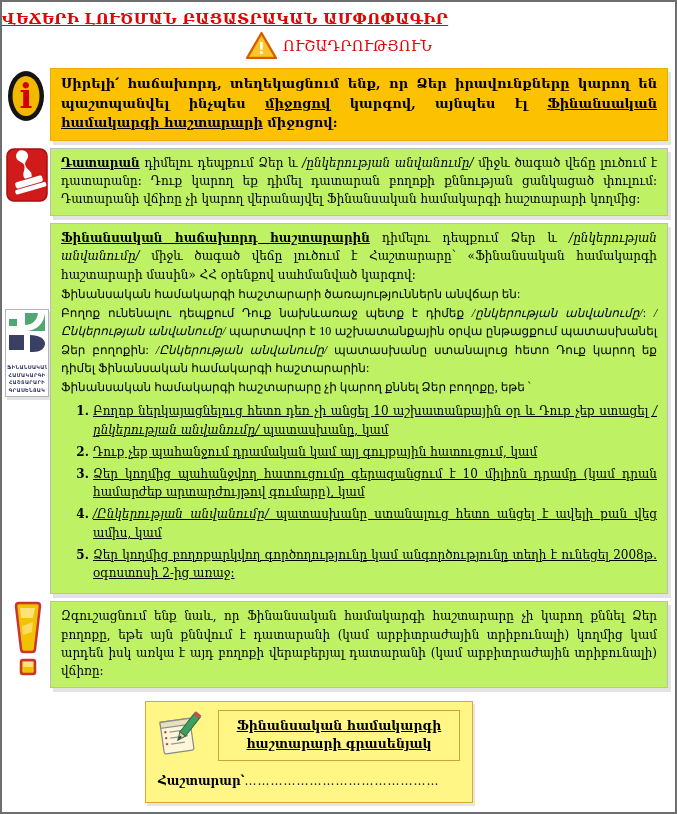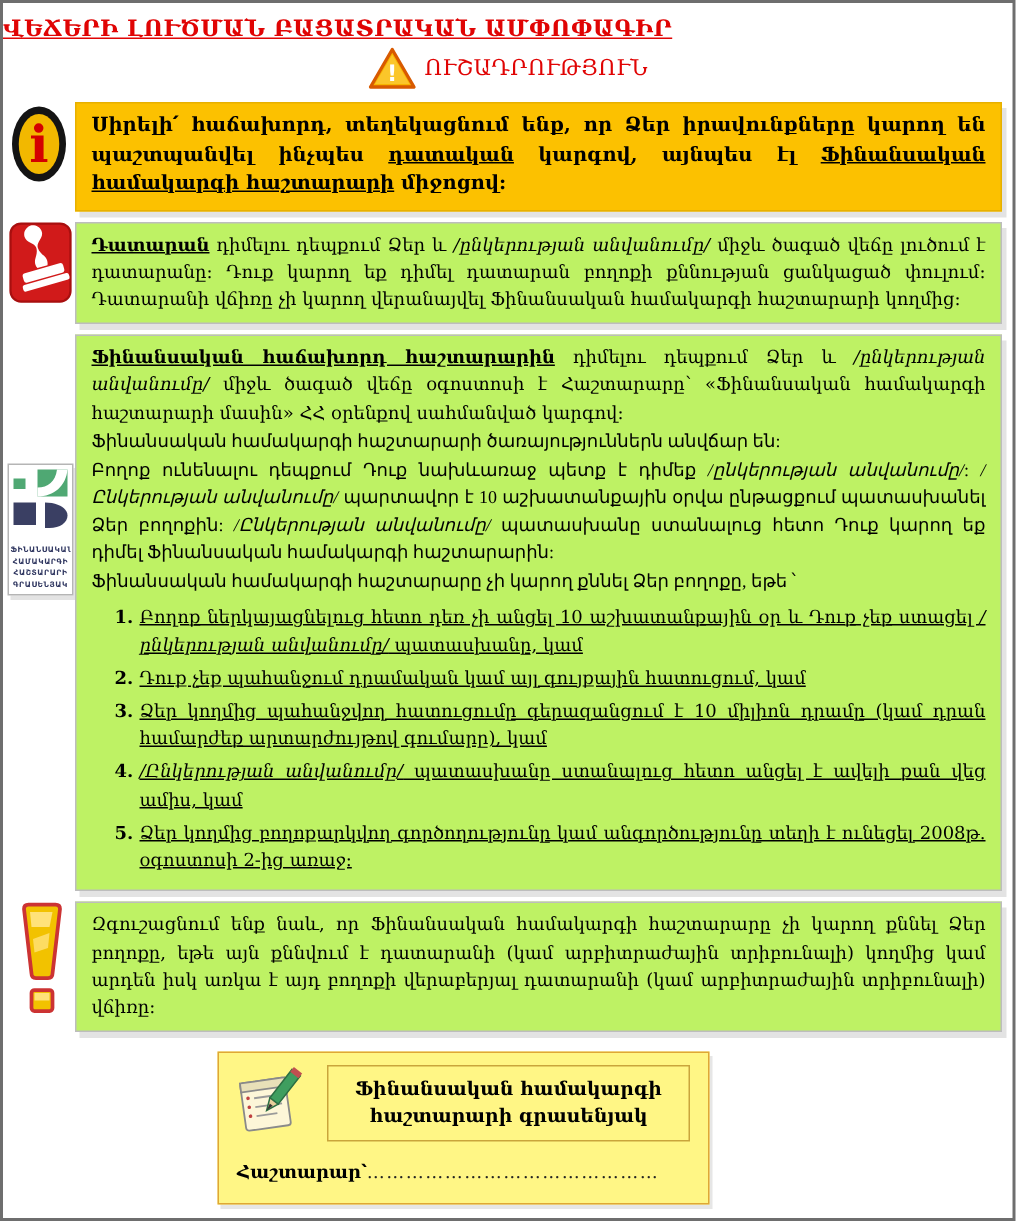--- a/index.html
+++ b/index.html
@@ -38,21 +38,21 @@
   .logo-line{font-family:"DejaVu Sans",sans-serif;font-weight:bold;font-size:5px;
     line-height:1.5;color:#333a63;text-align:center;letter-spacing:.4px;white-space:nowrap;overflow:hidden;}
   
   .office-box{
     box-sizing:border-box;width:328px;margin:13px 0 0 143px;background:#fff685;
     border:1px solid #dfa736;box-shadow:2px 3px 0 #e6e6e6;padding:8px 12px 12px 12px;
   }
   .office-head{display:flex;align-items:flex-start;}
   .office-title{
     flex:1;margin-left:16px;border:1px solid #c9a53c;padding:6px 10px;
-    text-align:center;font-weight:bold;font-size:12.5px;line-height:1.45;
+    text-align:center;font-weight:bold;font-size:12.5px;line-height:1.45;text-decoration:underline;
   }
   .office-fields{margin-top:11px;}
   .field-row{display:flex;align-items:baseline;font-size:12px;line-height:1.55;}
   .field-label{font-weight:bold;flex:0 0 84px;white-space:nowrap;}
   .dots{flex:1;white-space:nowrap;overflow:hidden;letter-spacing:1px;color:#222;}
 </style>
 </head>
 <body>
 
 <div class="page">
@@ -71,21 +71,21 @@
 
   <div class="row">
     <div class="icon-col">
       <svg width="40" height="56" viewBox="0 0 40 56">
         <ellipse cx="19" cy="28" rx="18" ry="25" fill="#141414"></ellipse>
         <ellipse cx="19" cy="28" rx="13.5" ry="20" fill="#f2b800"></ellipse>
         <text x="19" y="40" text-anchor="middle" font-family="DejaVu Serif,serif" font-size="34" font-weight="bold" fill="#d40000">i</text>
       </svg>
     </div>
     <div class="content-box intro-box">
-      <p><span>Սիրելի՛ հաճախորդ, տեղեկացնում ենք, որ Ձեր իրավունքները կարող են պաշտպանվել ինչպես </span><span class="bu">դատական</span><span> կարգով, այնպես էլ </span><span class="bu">Ֆինանսական համակարգի հաշտարարի</span><span> միջոցով:</span></p>
+      <p><span>Սիրելի՛ հաճախորդ, տեղեկացնում ենք, որ Ձեր իրավունքները կարող են պաշտպանվել ինչպես </span><span class="bu">միջոցով</span><span> կարգով, այնպես էլ </span><span class="bu">Ֆինանսական համակարգի հաշտարարի</span><span> միջոցով:</span></p>
     </div>
   </div>
 
   <div class="row">
     <div class="icon-col">
       <svg width="42" height="54" viewBox="0 0 42 54">
         <rect x="1" y="1" width="40" height="52" rx="7" fill="#d11a1a" stroke="#a80f0f" stroke-width="1.5"></rect>
         <g fill="#ffffff" transform="rotate(-16 21 27)">
           <path d="M18 30 c-2.5 -6 3 -7.5 3 -13 c0 -4 -5.5 -5 -5.5 -9.5 c0 -4 3.8 -6 6 -6 c2.2 0 6 2 6 6 c0 4.5 -5.5 5.5 -5.5 9.5 c0 5.5 5.5 7 3 13 z"></path>
           <rect x="7" y="31" width="28" height="6.5" rx="2"></rect>
@@ -108,21 +108,21 @@
           <rect x="1" y="23" width="15" height="15" fill="#3a3f63"></rect>
           <path d="M22 23 c9 0 15 4 15 8.5 c0 5 -5 8.5 -12 8.5 l-3 0 z" fill="#3a3f63"></path>
         </svg>
         <div class="logo-line">ՖԻՆԱՆՍԱԿԱՆ</div>
         <div class="logo-line">ՀԱՄԱԿԱՐԳԻ</div>
         <div class="logo-line">ՀԱՇՏԱՐԱՐԻ</div>
         <div class="logo-line">ԳՐԱՍԵՆՅԱԿ</div>
       </div>
     </div>
     <div class="content-box">
-      <p><span class="bu">Ֆինանսական հաճախորդ հաշտարարին</span><span> դիմելու դեպքում Ձեր և </span><span class="ph">/ընկերության անվանումը/</span><span> միջև ծագած վեճը օգոստոսի է Հաշտարարը՝ «Ֆինանսական համակարգի հաշտարարի մասին» ՀՀ օրենքով սահմանված կարգով:</span></p>
+      <p><span class="bu">Ֆինանսական հաճախորդ հաշտարարին</span><span> դիմելու դեպքում Ձեր և </span><span class="ph">/ընկերության անվանումը/</span><span> միջև ծագած վեճը լուծում է Հաշտարարը՝ «Ֆինանսական համակարգի հաշտարարի մասին» ՀՀ օրենքով սահմանված կարգով:</span></p>
       <p>Ֆինանսական համակարգի հաշտարարի ծառայություններն անվճար են:</p>
       <p><span>Բողոք ունենալու դեպքում Դուք նախևառաջ պետք է դիմեք </span><span class="ph">/ընկերության անվանումը/</span><span>: </span><span class="ph">/Ընկերության անվանումը/</span><span> պարտավոր է 10 աշխատանքային օրվա ընթացքում պատասխանել Ձեր բողոքին: </span><span class="ph">/Ընկերության անվանումը/</span><span> պատասխանը ստանալուց հետո Դուք կարող եք դիմել Ֆինանսական համակարգի հաշտարարին:</span></p>
       <p>Ֆինանսական համակարգի հաշտարարը չի կարող  քննել Ձեր բողոքը, եթե ՝</p>
       <ol class="conditions">
         <li><span>Բողոք ներկայացնելուց հետո դեռ չի անցել 10 աշխատանքային օր և Դուք  չեք ստացել </span><span class="ph">/ընկերության անվանումը/</span><span>  պատասխանը, կամ</span></li>
         <li><span>Դուք չեք պահանջում դրամական կամ այլ գույքային հատուցում, կամ</span></li>
         <li><span>Ձեր կողմից պահանջվող հատուցումը գերազանցում է  10 միլիոն դրամը (կամ դրան համարժեք արտարժույթով գումարը), կամ</span></li>
         <li><span class="ph">/Ընկերության անվանումը/</span><span>  պատասխանը ստանալուց հետո անցել է ավելի քան վեց ամիս, կամ</span></li>
         <li><span>Ձեր կողմից  բողոքարկվող գործողությունը կամ անգործությունը տեղի է ունեցել 2008թ. օգոստոսի 2-ից առաջ:</span></li>
       </ol>

